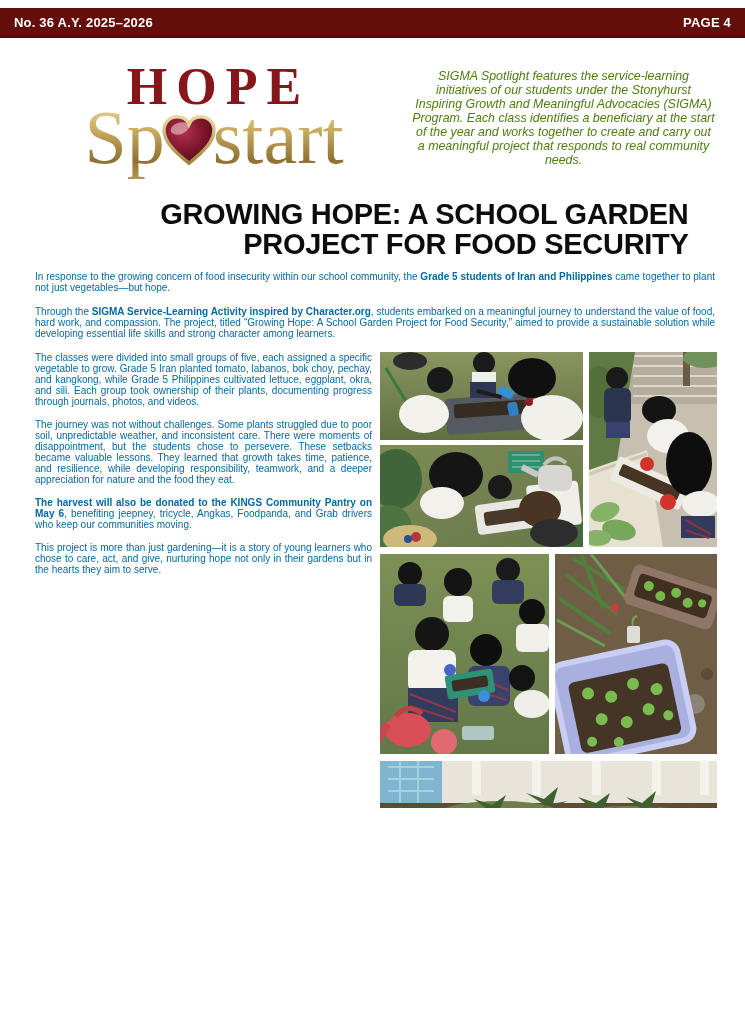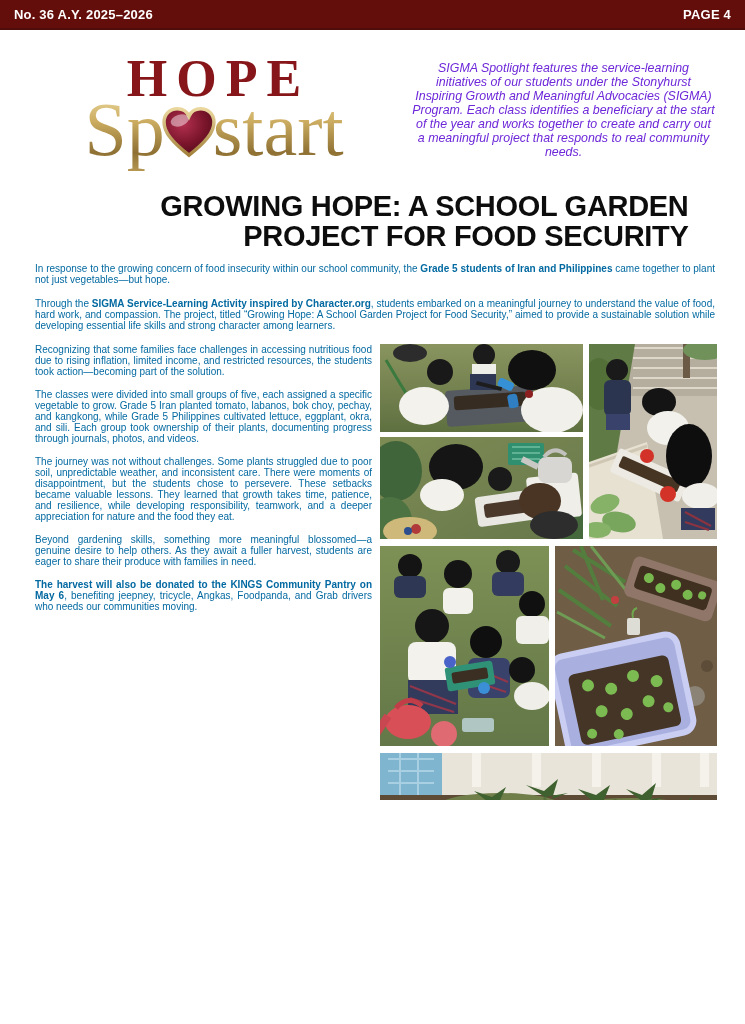--- a/index.html
+++ b/index.html
@@ -1,38 +1,38 @@
 <!DOCTYPE html>
 <html><head>
 <meta charset="utf-8">
 <style>
   * { margin:0; padding:0; box-sizing:border-box; }
   html,body { background:#ffffff; }
   body { font-family:"Liberation Sans", sans-serif; color:#1f1f1f; }
-  .page { position:relative; width:745px; height:800px; margin:0 auto; background:#ffffff; overflow:hidden; }
+  .page { position:relative; width:745px; height:800px; margin:8px auto; background:#ffffff; overflow:hidden; }
 
   
   .topbar { height:30px; background:#640E0B; border-bottom:2px solid #4f0c09;
             display:flex; align-items:center; justify-content:space-between;
             padding:0 14px; color:#ffffff; font-weight:700; font-size:13px; letter-spacing:.2px; }
 
   
   .masthead { display:flex; align-items:center; padding:10px 28px 2px 18px; height:152px; }
   .logo { width:392px; text-align:center; line-height:1; }
   .logo-sigma { font-family:"Liberation Serif", serif; font-weight:700; font-size:52px;
                 letter-spacing:9px; color:#87161A; margin-bottom:-14px; padding-left:9px; }
   .logo-spot { font-family:"Liberation Serif", serif; font-size:76px; white-space:nowrap; }
   .gold { color:#A98A41;text-align:center; }
   @supports (-webkit-background-clip: text) {
     .gold { background:linear-gradient(180deg,#EDDCA4 4%,#CDAE62 40%,#8F7134 78%,#B59752 100%);
             -webkit-background-clip:text; background-clip:text; -webkit-text-fill-color:transparent; }
   }
   .heart { width:58px; height:54px; vertical-align:-4px; margin:0 -5px; }
   .about { flex:1; font-style:italic; font-size:12.4px; line-height:1.13; text-align:center;
-           color:#6d28d9; font-weight:400; padding:0 2px; }
+           color:#4d7c0f; font-weight:400; padding:0 2px; }
 
   
   .headline { text-align:right; font-size:29px; line-height:1.02; font-weight:800;
               letter-spacing:-.3px; color:#0d0d0d; max-width:632px; margin:10px auto 12px; }
 
   
   .textflow p { font-size:10px; line-height:1.1; text-align:justify; margin:0 0 13px;
                 color:#0369a1; }
   .textflow p b { font-weight:700; }
   .intro { margin:0 30px 2px 35px; }
@@ -87,25 +87,24 @@
 
   <h1 class="headline">GROWING HOPE: A SCHOOL GARDEN PROJECT FOR FOOD SECURITY</h1>
 
   <section class="intro textflow">
       <p><span>In response to the growing concern of food insecurity within our school community, the </span><b>Grade 5 students of Iran and Philippines</b><span> came together to plant not just vegetables—but hope.</span></p>
       <p><span>Through the </span><b>SIGMA Service-Learning Activity inspired by Character.org</b><span>, students embarked on a meaningful journey to understand the value of food, hard work, and compassion. The project, titled “Growing Hope: A School Garden Project for Food Security,” aimed to provide a sustainable solution while developing essential life skills and strong character among learners.</span></p>
     </section>
 
   <section class="columns">
     <div class="textcol textflow">
-        <p><span>Recognizing that some families face challenges in accessing nutritious food due to rising inflation, limited income, and restricted resources, the students took action—becoming part of the solution.</span></p>
         <p><span>The classes were divided into small groups of five, each assigned a specific vegetable to grow. Grade 5 Iran planted tomato, labanos, bok choy, pechay, and kangkong, while Grade 5 Philippines cultivated lettuce, eggplant, okra, and sili. Each group took ownership of their plants, documenting progress through journals, photos, and videos.</span></p>
         <p><span>The journey was not without challenges. Some plants struggled due to poor soil, unpredictable weather, and inconsistent care. There were moments of disappointment, but the students chose to persevere.  These setbacks became valuable lessons. They learned that growth takes time, patience, and resilience, while developing responsibility, teamwork, and a deeper appreciation for nature and the food they eat.</span></p>
-        <p><span>Beyond gardening skills, something more meaningful blossomed—a genuine desire to help others. As they await a fuller harvest, students are eager to share their produce with families in need.</span></p>
-        <p><b>The harvest will also be donated to the KINGS Community Pantry on May 6</b><span>, benefiting jeepney, tricycle, Angkas, Foodpanda, and Grab drivers who needs our communities moving.</span></p>
+        <p><b>The harvest will also be donated to the KINGS Community Pantry on May 6</b><span>, benefiting jeepney, tricycle, Angkas, Foodpanda, and Grab drivers who keep our communities moving.</span></p>
+        <p><span>This project is more than just gardening—it is a story of young learners who chose to care, act, and give, nurturing hope not only in their gardens but in the hearts they aim to serve.</span></p>
       </div>
 
     <div class="photocol">
       <div class="prow">
         <div class="pstack">
           <figure class="photo ph-a" aria-label="Students scooping soil from a gray bin on the grass">
             <svg viewBox="0 0 203 88" preserveAspectRatio="none">
               <defs>
                   <linearGradient id="gA" x1="0" y1="0" x2="0" y2="1">
                     <stop offset="0%" stop-color="#8A9560"></stop>

